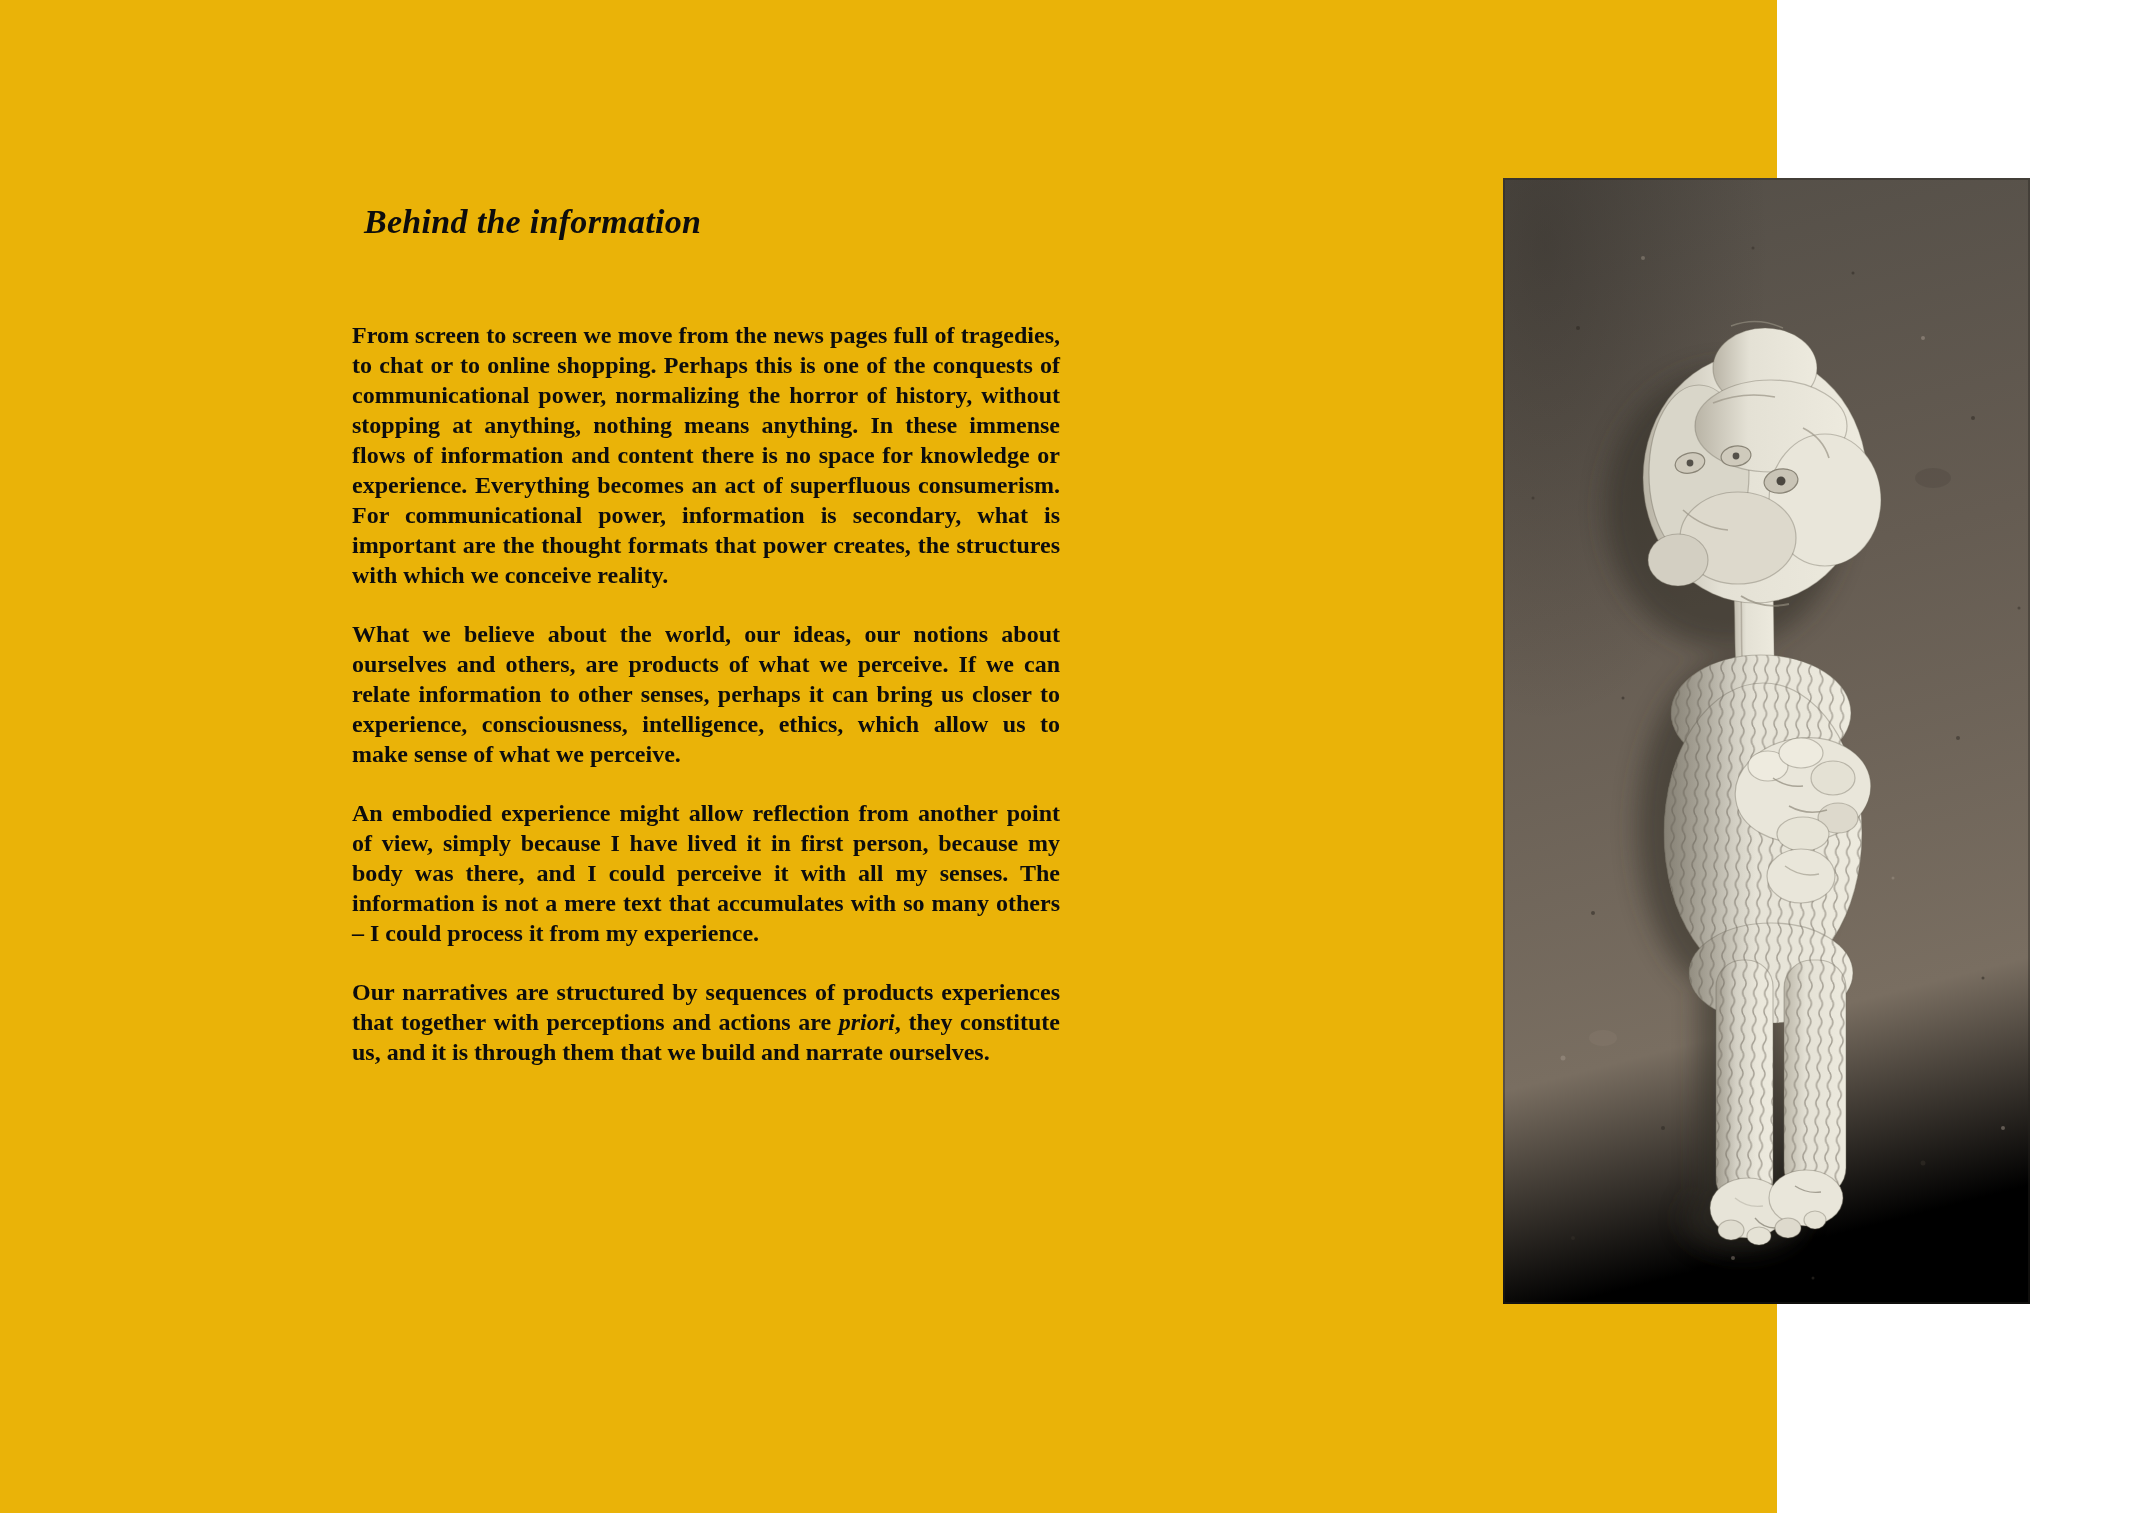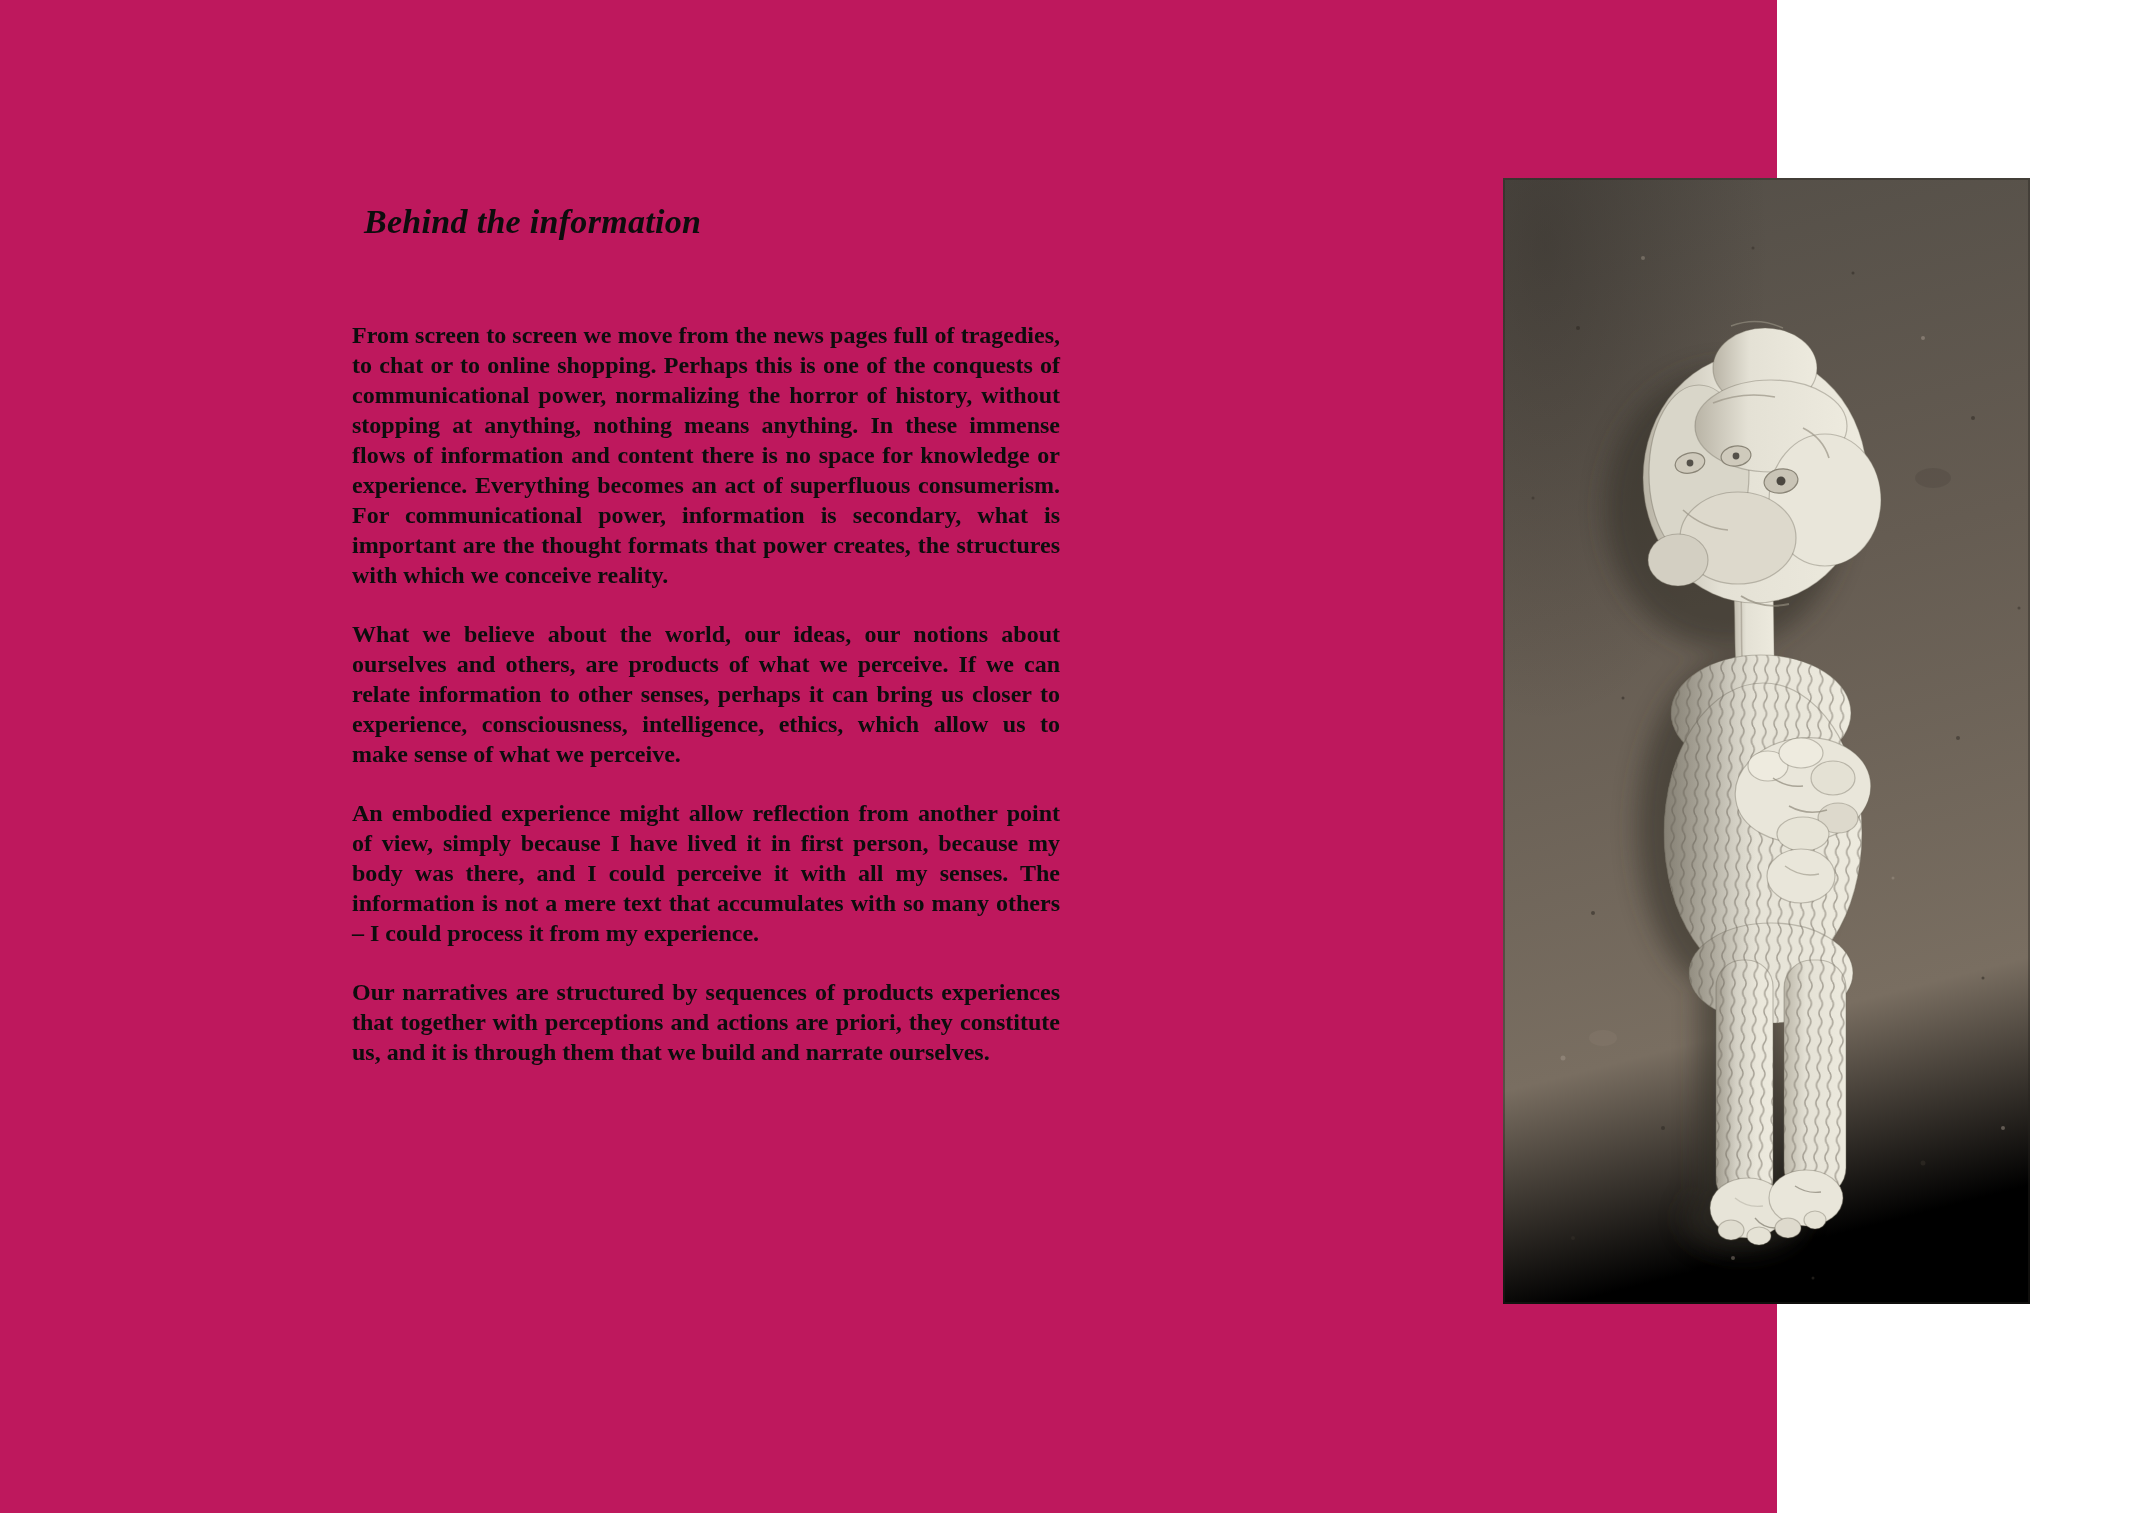--- a/index.html
+++ b/index.html
@@ -8,21 +8,21 @@
     background: #ffffff;
     width: 2140px;
     height: 1513px;
     overflow: hidden;
     font-family: "Liberation Serif", "DejaVu Serif", serif;
   }
   .page {
     position: relative;
     width: 1777px;
     height: 1513px;
-    background: #be185d;
+    background: #eab308;
   }
   .page-title {
     position: absolute;
     left: 364px;
     top: 200px;
     width: 760px;
     margin: 0;
     font-family: "Liberation Serif", "DejaVu Serif", serif;
     font-size: 34px;
     line-height: 44px;
@@ -39,21 +39,21 @@
     color: #0d0d0d;
   }
   .article-body p {
     margin: 0 0 29px 0;
     font-size: 24px;
     line-height: 30px;
     font-weight: bold;
     text-align: justify;
   }
   .article-body p:last-child { margin-bottom: 0; }
-  .italic-term { }
+  .italic-term { font-style: italic; }
   .photo-frame {
     position: absolute;
     left: 1503px;
     top: 178px;
     width: 527px;
     height: 1126px;
     margin: 0;
   }
   .photo-frame svg { display: block; }
 </style>

